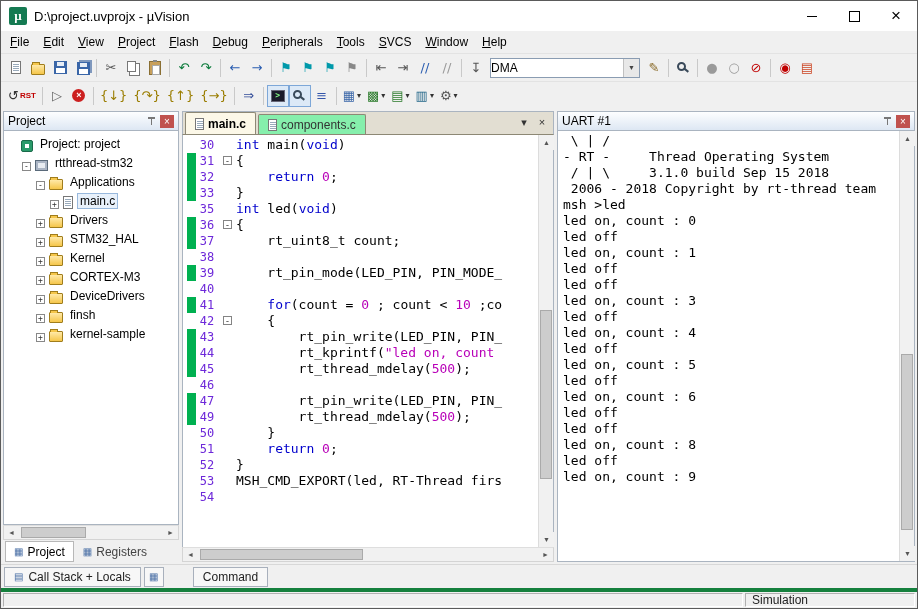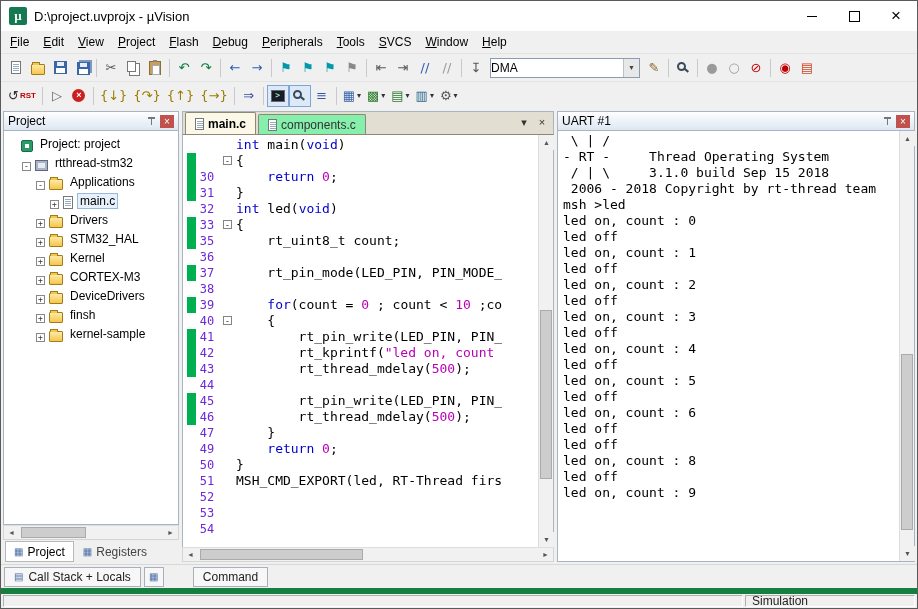--- a/index.html
+++ b/index.html
@@ -117,21 +117,21 @@
   .etab .tabicon { width: 9px; height: 12px; }
   .etab-sp { flex: 1; }
   .ewin { width: 18px; height: 18px; display: flex; align-items: center; justify-content: center;
           font-size: 11px; color: #333; margin-bottom: 3px; }
   .ebody { flex: 1; display: flex; min-height: 0; background: #fff;
            border-left: 1px solid #aab4c0; border-right: 1px solid #aab4c0; }
   #codelines { flex: 1; overflow: hidden; padding-top: 2px; font: 13px/16px "DejaVu Sans Mono", monospace; }
   .cl { display: flex; height: 16px; line-height: 16px; white-space: pre; }
   .cl-bar { width: 9px; margin-left: 4px; flex: none; }
   .cl-bar.chg { background: var(--chg); }
-  .cl-num { width: 26px; text-align: center; color: #6d28d9; font-size: 12px; padding-right: 4px; flex: none; margin-top: 32px; }
+  .cl-num { width: 26px; text-align: center; color: #6d28d9; font-size: 12px; padding-right: 4px; flex: none; }
   .cl-fold { width: 14px; position: relative; flex: none; }
   .fbox { position: absolute; left: 1px; top: 3px; width: 9px; height: 9px; border: 1px solid #848484;
           background: #fff; font: 9px/8px "DejaVu Sans Mono", monospace; text-align: center; color: #333; }
   .cl-code { flex: 1; overflow: hidden; }
   .sg-k { color: var(--kw); } .sg-l { color: var(--lit); } .sg-s { color: var(--lit); } .sg-p { color: #000; }
   .vsb { width: 15px; background: #f1f1f1; border-left: 1px solid #dcdcdc; display: flex;
          flex-direction: column; flex: none; }
   .vsb .sbb { height: 15px; width: 15px; }
   .vsb .thumb { position: absolute; left: 1px; right: 1px; background: #cdcdcd; border: 1px solid #aaa; }
   .th-ed { top: 42%; height: 44%; }
@@ -146,21 +146,21 @@
   
   .bbar { height: 24px; background: #f0f0f0; display: flex; align-items: center; padding: 1px 3px;
           gap: 3px; flex: none; border-top: 1px solid #d8d8d8; }
   .btab { display: flex; align-items: center; gap: 5px; height: 20px; padding: 0 9px; background: #f7f7f7;
           border: 1px solid #a8b0bc; font-size: 12px; color: #222; }
   .btico { font-size: 10px; color: #4a6fa5; }
   .bgrid { width: 20px; height: 20px; border: 1px solid #a8b0bc; background: #f7f7f7; color: #4a6fa5;
            font-size: 10px; display: flex; align-items: center; justify-content: center; }
   .btab.cmd { margin-left: 26px; }
   .sbar { height: 20px; background: #f0f0f0; display: flex; align-items: stretch; padding: 1px 2px;
-          gap: 2px; flex: none; border-top: 6px solid #15803d; }
+          gap: 2px; flex: none; border-top: 4px solid #15803d; }
   .scell { border: 1px solid; border-color: #b0b0b0 #ffffff #ffffff #b0b0b0; font-size: 12px;
            display: flex; align-items: center; padding: 0 6px; color: #222; }
   .grow { flex: 1; }
   .sim { width: 170px; }
 </style>
 </head>
 <body>
 
 <div class="win">
 
@@ -495,21 +495,20 @@
         <div id="uartout">
             <div class="uline"> \ | /</div>
             <div class="uline">- RT -     Thread Operating System</div>
             <div class="uline"> / | \     3.1.0 build Sep 15 2018</div>
             <div class="uline"> 2006 - 2018 Copyright by rt-thread team</div>
             <div class="uline">msh &gt;led</div>
             <div class="uline">led on, count : 0</div>
             <div class="uline">led off</div>
             <div class="uline">led on, count : 1</div>
             <div class="uline">led off</div>
-            <div class="uline">led on, count : 2</div>
             <div class="uline">led off</div>
             <div class="uline">led on, count : 3</div>
             <div class="uline">led off</div>
             <div class="uline">led on, count : 4</div>
             <div class="uline">led off</div>
             <div class="uline">led on, count : 5</div>
             <div class="uline">led off</div>
             <div class="uline">led on, count : 6</div>
             <div class="uline">led off</div>
             <div class="uline">led off</div>

